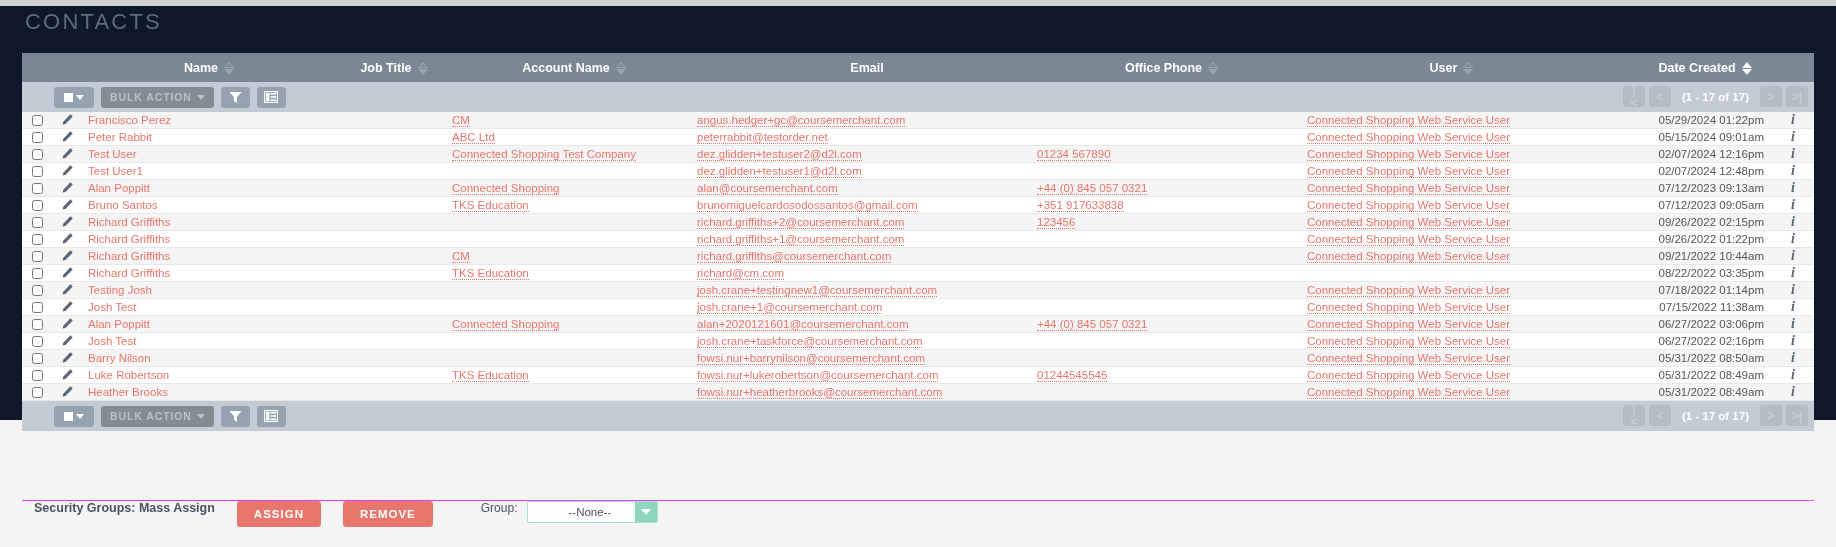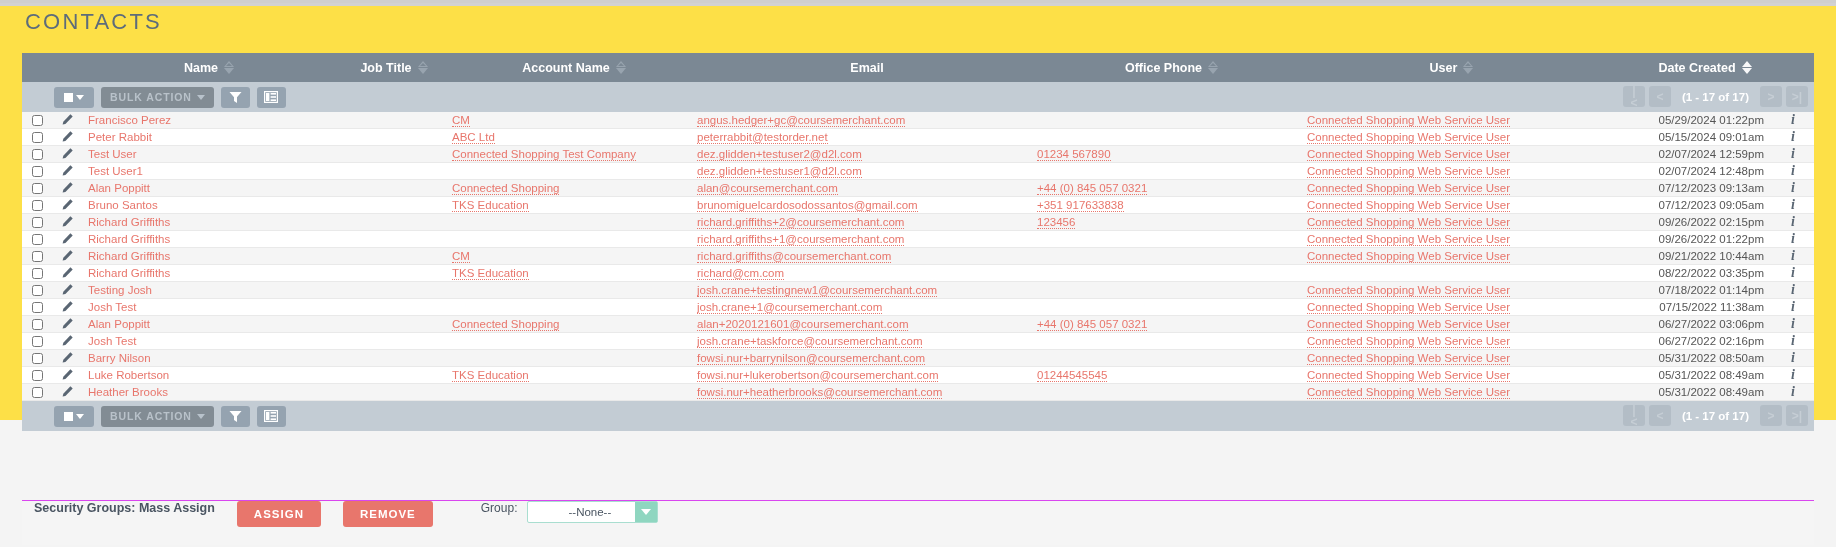--- a/index.html
+++ b/index.html
@@ -7,21 +7,21 @@
   html, body {
     margin: 0; padding: 0;
     width: 1836px; height: 547px;
     overflow: hidden;
     background: #f4f4f4;
     font-family: "Liberation Sans", sans-serif;
   }
   #app {
     position: relative;
     width: 1836px; height: 420px;
-    background: #fde047;
+    background: #0f172a;
     border-top: 3px solid #cfcfcf;
   }
 
   
   .page-title {
     position: absolute;
     left: 25px; top: 6px;
     font-size: 22px;
     letter-spacing: 2.2px;
     color: #5d6c7b;
@@ -42,21 +42,21 @@
   thead tr.head-row { background: #7b8894; height: 29px; }
   thead th {
     color: #ffffff;
     font-size: 12.5px;
     font-weight: bold;
     padding: 0;
     text-align: center;
     white-space: nowrap;
     vertical-align: middle;
   }
-  thead th .th-inner { display: inline-flex; align-items: flex-start; gap: 6px; justify-content: center; }
+  thead th .th-inner { display: inline-flex; align-items: flex-end; gap: 6px; justify-content: center; }
   .sort-ic { display: inline-block; width: 11px; height: 13px; position: relative; opacity: .95; }
   .sort-ic::before, .sort-ic::after {
     content: ""; position: absolute; left: 0;
     border-left: 5.5px solid transparent; border-right: 5.5px solid transparent;
   }
   .sort-ic::before { top: 0; border-bottom: 6px solid transparent; }
   .sort-ic::after  { bottom: 0; border-top: 6px solid transparent; }
   
   .sort-ic.inactive::before { border-bottom-color: #9aa6b1; }
   .sort-ic.inactive::after  { border-top-color: #9aa6b1; }
@@ -314,21 +314,21 @@
             <td class="c-check"><input type="checkbox" style=""></td>
             <td class="c-edit"><span class="pencil"><svg width="11" height="11" viewBox="0 0 11 11">
                   <path d="M8.4 0.3 L10.7 2.6 L3.4 9.9 L0.6 10.6 L1.3 7.8 Z" fill="#5a6673"></path>
                 </svg></span></td>
             <td class="c-name"><a class="lnk">Test User</a></td>
             <td class="c-job"></td>
             <td class="c-acct"><a class="lnk dotted">Connected Shopping Test Company</a></td>
             <td class="c-email"><a class="lnk dotted">dez.glidden+testuser2@d2l.com</a></td>
             <td class="c-phone"><a class="lnk dotted">01234 567890</a></td>
             <td class="c-user"><a class="lnk dotted">Connected Shopping Web Service User</a></td>
-            <td class="c-date">02/07/2024 12:59pm</td>
+            <td class="c-date">02/07/2024 12:16pm</td>
             <td class="c-info"><span class="info-i">i</span></td>
           </tr>
           <tr class="data-row">
             <td class="c-check"><input type="checkbox" style=""></td>
             <td class="c-edit"><span class="pencil"><svg width="11" height="11" viewBox="0 0 11 11">
                   <path d="M8.4 0.3 L10.7 2.6 L3.4 9.9 L0.6 10.6 L1.3 7.8 Z" fill="#5a6673"></path>
                 </svg></span></td>
             <td class="c-name"><a class="lnk">Test User1</a></td>
             <td class="c-job"></td>
             <td class="c-acct"></td>

